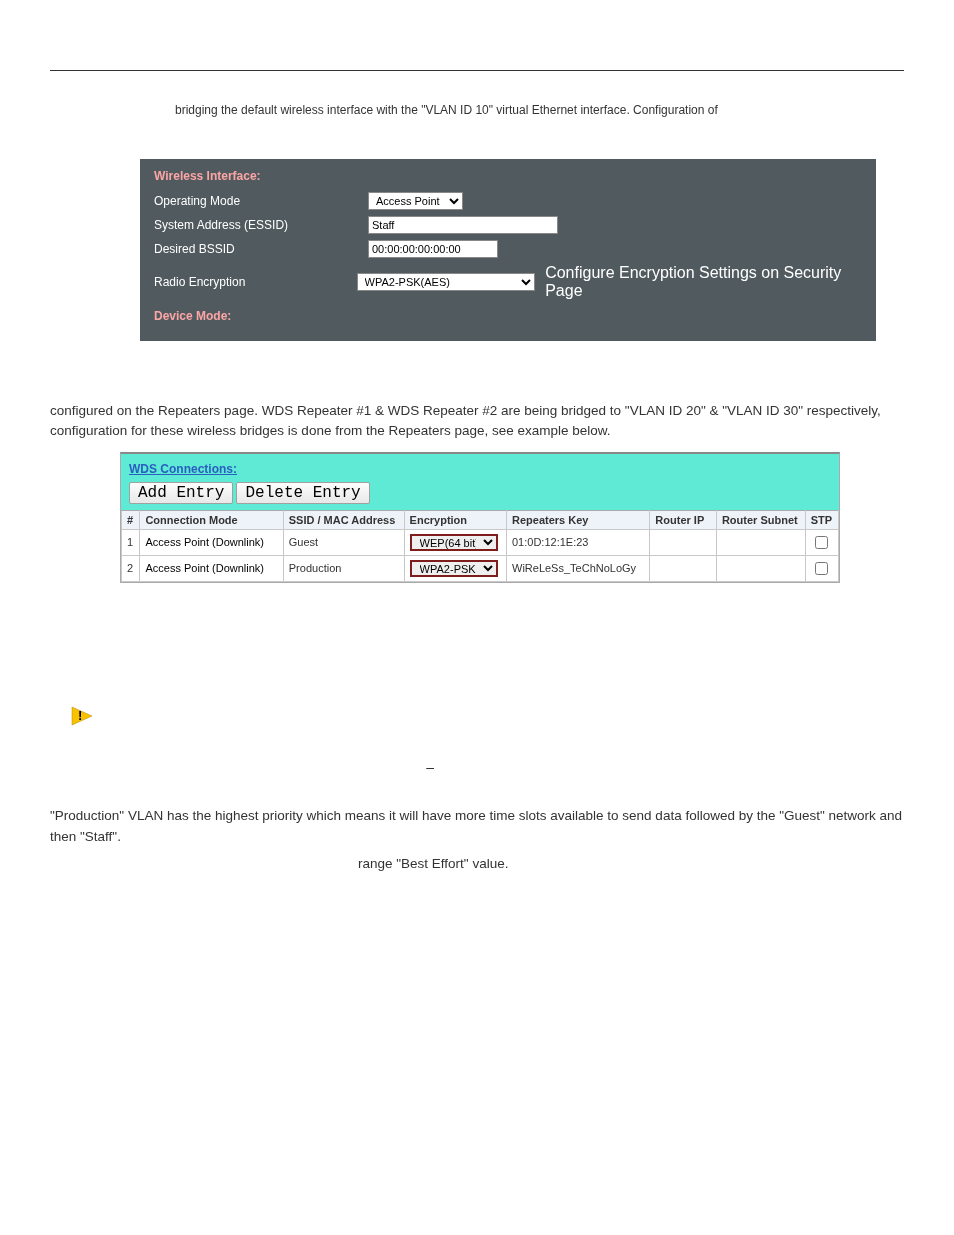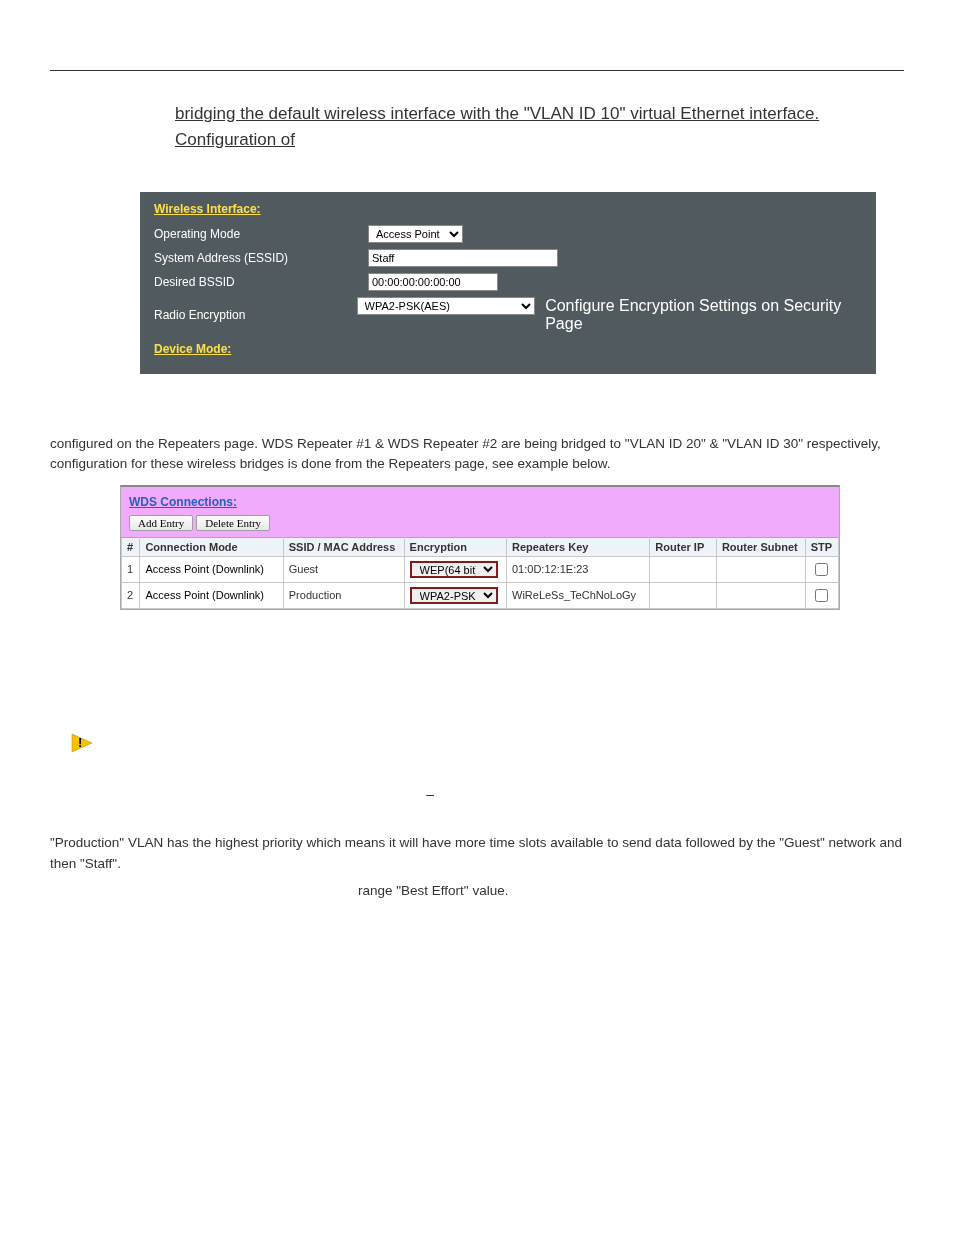--- a/index.html
+++ b/index.html
@@ -15,51 +15,49 @@
     margin: 0 auto;
     padding: 0 50px 50px 50px;
   }
   .hr-top {
     border: none;
     border-top: 1px solid #333;
     margin: 70px 0 30px 0;
   }
   .intro-line {
     padding-left: 125px;
-    font-size: 17px;
+    font-size: 12px;
     line-height: 1.5;
-    text-decoration: underline;
   }
   
   .panel {
     background: #515a5f;
     color: #fff;
     margin: 40px 0 0 90px;
     width: 736px;
     padding: 10px 14px 12px 14px;
     font-size: 12px;
   }
   .panel .section-head {
-    color: #fde047;
-    text-decoration: underline;
+    color: #fca5a5;
     font-weight: bold;
     margin-bottom: 6px;
   }
   .form-row {
     display: flex;
     align-items: center;
     padding: 3px 0;
     gap: 24px;
   }
   .form-row .lbl {
     width: 190px;
   }
   .form-row .ctrl {
     display: flex;
-    align-items: flex-start;
+    align-items: center;
     gap: 10px;
   }
   .sel, .txt {
     font-family: Arial, sans-serif;
     font-size: 11px;
     color: #000;
     background: #fff;
     border: 1px solid #888;
     padding: 1px 3px;
   }
@@ -75,37 +73,37 @@
     margin: 60px 0 10px 0;
     font-size: 13.5px;
     line-height: 1.5;
   }
   
   .wds-box {
     margin: 6px 0 8px 70px;
     width: 720px;
     border: 1px solid #aaa;
     border-top: 2px solid #888;
-    background: #f0abfc;
+    background: #5eead4;
     font-size: 11px;
     padding: 0;
   }
   .wds-head {
     padding: 8px 8px 6px 8px;
   }
   .wds-title {
     color: #2a5fbf;
     text-decoration: underline;
     font-weight: bold;
     font-size: 12px;
   }
   .btn-row { margin-top: 6px; }
   .btn {
-    font-family: Liberation Serif, serif;
-    font-size: 11px;
+    font-family: Liberation Mono, monospace;
+    font-size: 16px;
     background: linear-gradient(#fdfdfd,#e8e8e8);
     border: 1px solid #a0a0a0;
     border-radius: 2px;
     padding: 1px 8px;
     cursor: pointer;
   }
   table.wds {
     width: 100%;
     border-collapse: collapse;
     font-size: 11px;

